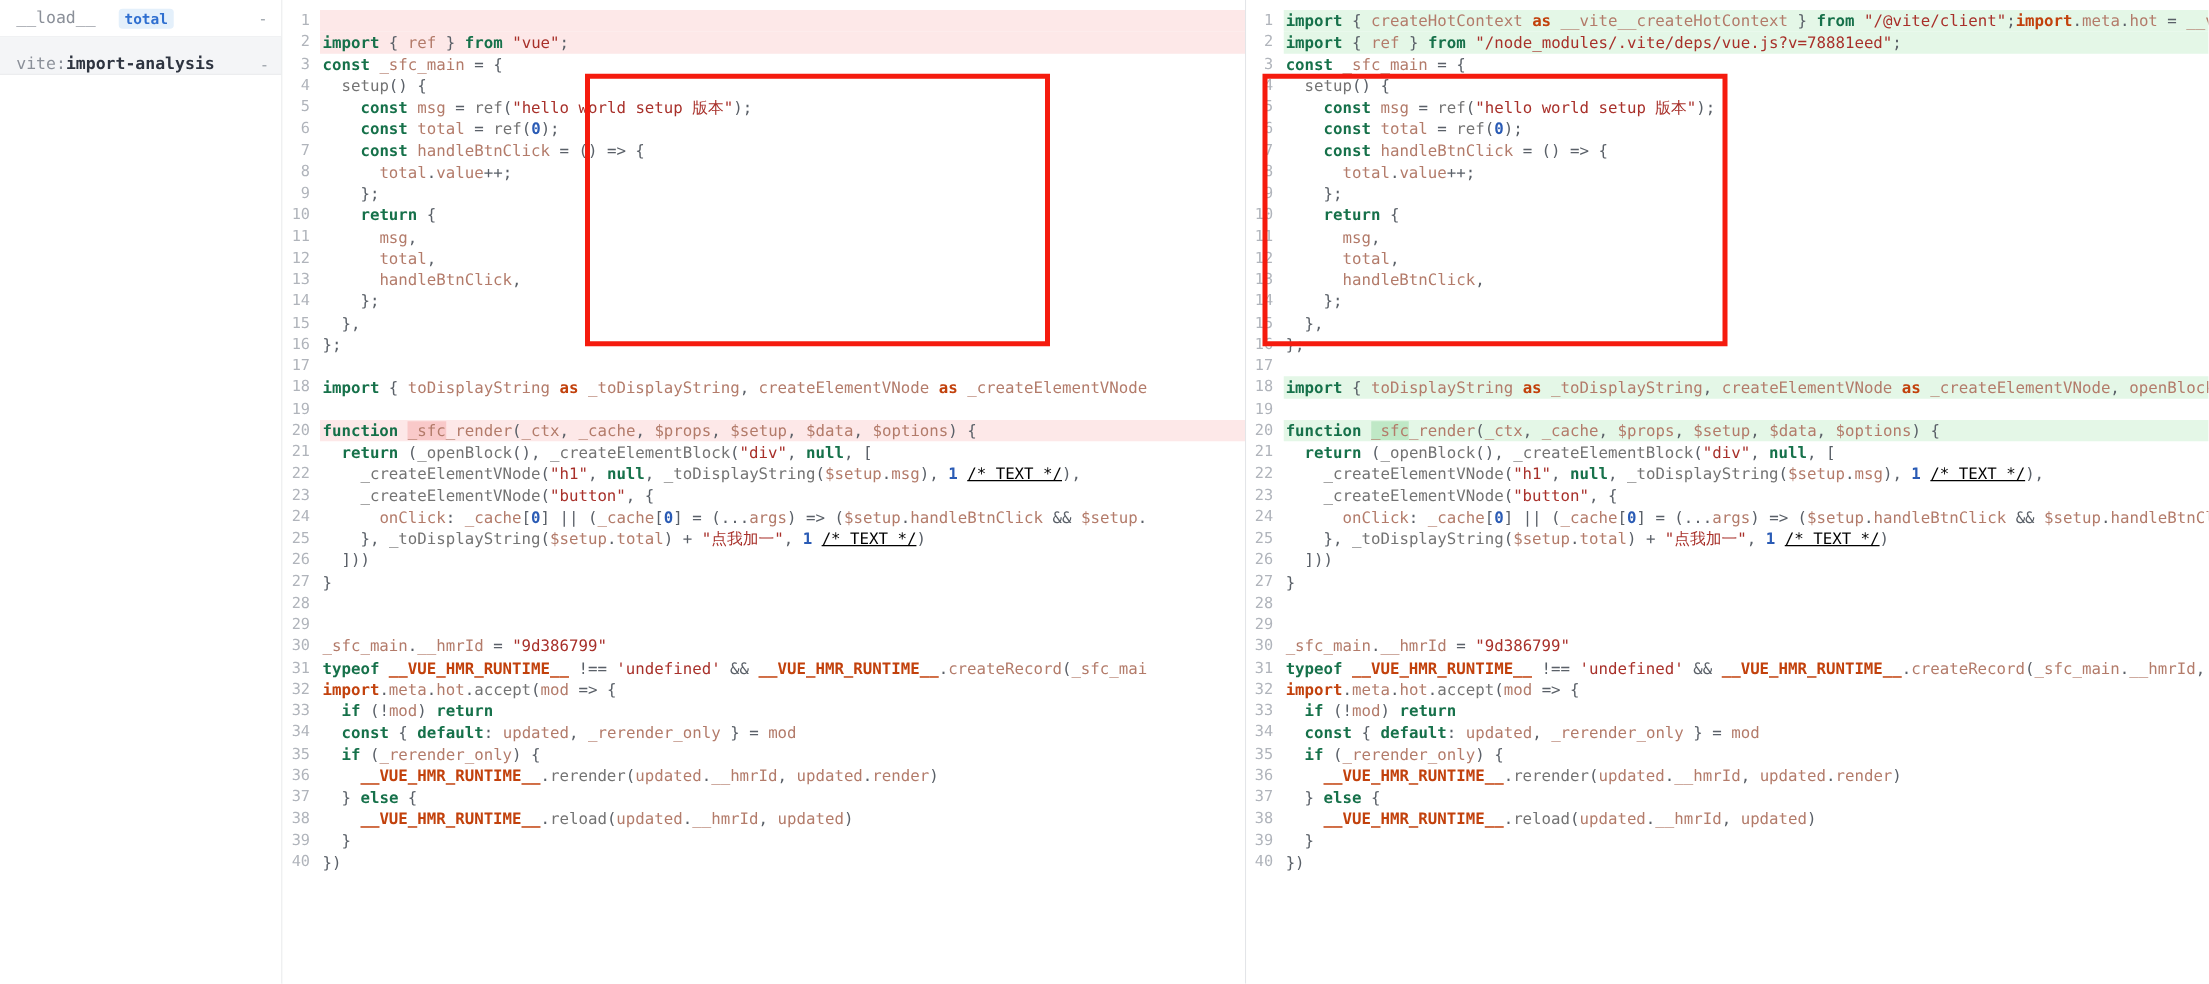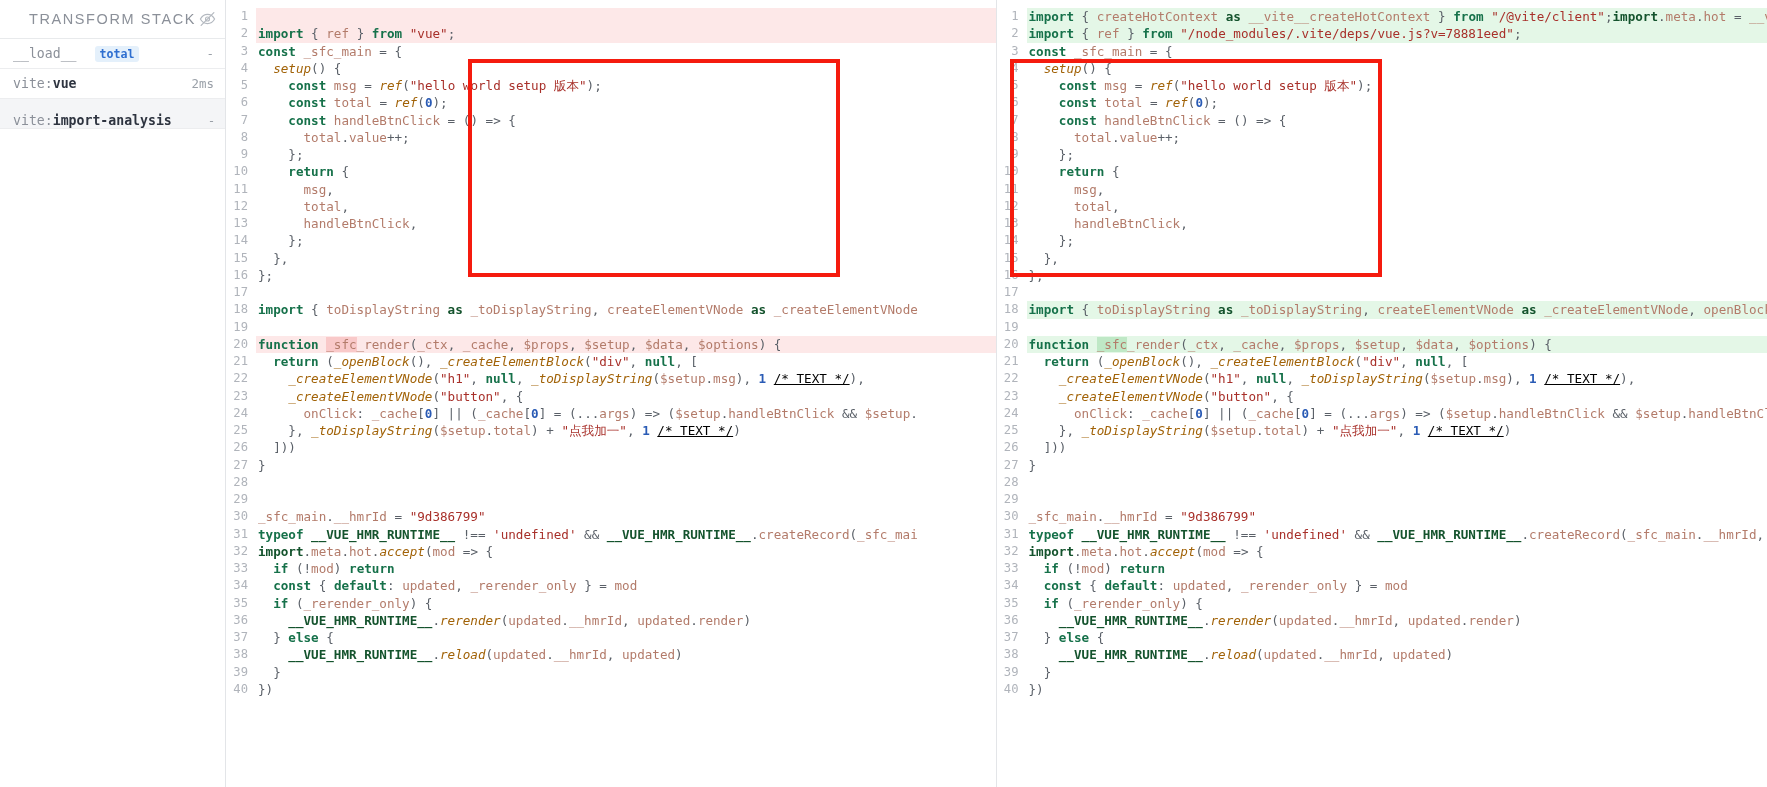--- a/index.html
+++ b/index.html
@@ -116,65 +116,50 @@
     white-space: pre;
     color: #3b4048;
     padding-left: 2px;
     overflow: hidden;
   }
   .code-line.add .src { background: #e4f7e7; }
   .code-line.del .src { background: #fde8e8; }
 
   
   .kw   { color: #16714a; font-weight: 700; }
-  .kw2  { color: #14532d; font-weight: 700; margin-top: 44px; }
+  .kw2  { color: #c2410c; font-weight: 700; margin-top: 44px; }
   .str  { color: #a8302a; }
   .num  { color: #2a5bb5; font-weight: 700; }
   .id   { color: #b37b6a; }
-  .fn   { color: #a16207; font-style: italic; }
+  .fn   { color: #737373; }
   .punc { color: #5a6068; }
   .com  { color: #000000; text-decoration: underline; }
   .hl-del { background: #f9c9c9; }
   .hl-add { background: #bfe8c6; }
 
   
   .annot {
     position: absolute;
     border: 4px solid #f51b0e;
     pointer-events: none;
     z-index: 5;
   }
 </style>
 </head>
 <body>
 
 <div class="app">
 
   <aside class="sidebar">
-    <div class="sidebar-header">
-      <span class="sidebar-title">TRANSFORM STACK</span>
-      <span class="eye-off-icon">
-        <svg viewBox="0 0 24 24" width="17" height="17" fill="none" stroke="currentColor" stroke-width="1.7" stroke-linecap="round">
-          <path d="M2 12s3.6-6.5 10-6.5S22 12 22 12s-3.6 6.5-10 6.5S2 12 2 12z"></path>
-          <circle cx="12" cy="12" r="2.8"></circle>
-          <line x1="3" y1="21" x2="21" y2="3"></line>
-        </svg>
-      </span>
-    </div>
     <div id="stack-rows">
         <div class="stack-row">
           <span class="stack-name">__load__</span>
           <span class="stack-badge">total</span>
           <span class="stack-spacer"></span>
           <span class="stack-meta">-</span>
-        </div>
-        <div class="stack-row">
-          <span class="stack-name">vite:<b>vue</b></span>
-          <span class="stack-spacer"></span>
-          <span class="stack-meta">2ms</span>
         </div>
         <div class="stack-row active">
           <span class="stack-name">vite:<b>import-analysis</b></span>
           <span class="stack-spacer"></span>
           <span class="stack-meta">-</span>
         </div>
       </div>
     <div class="sidebar-fill"></div>
   </aside>
 

